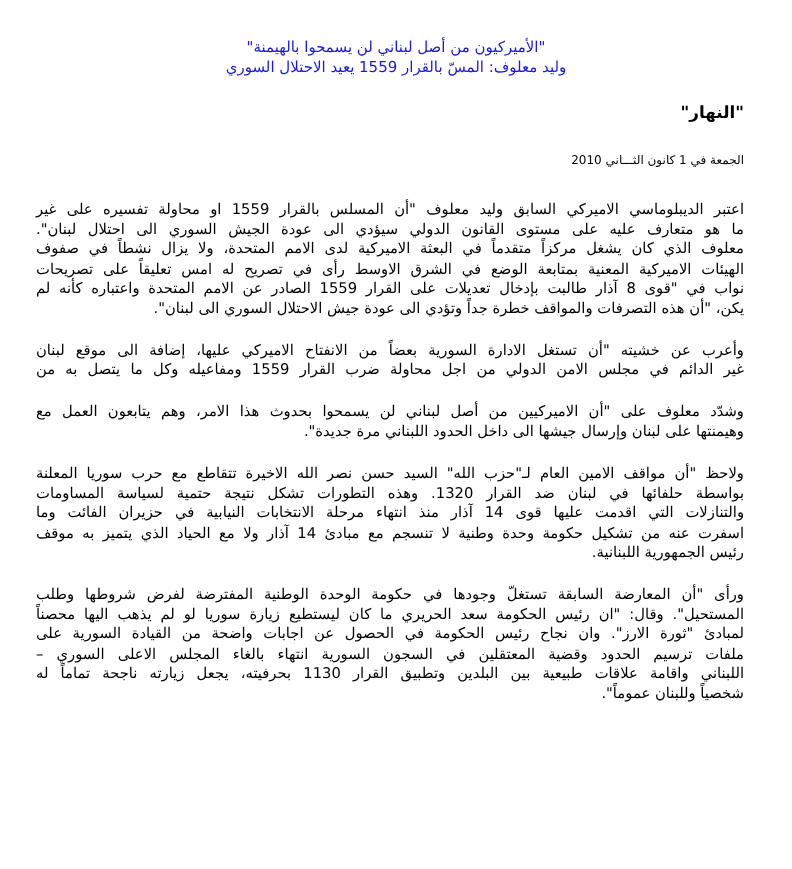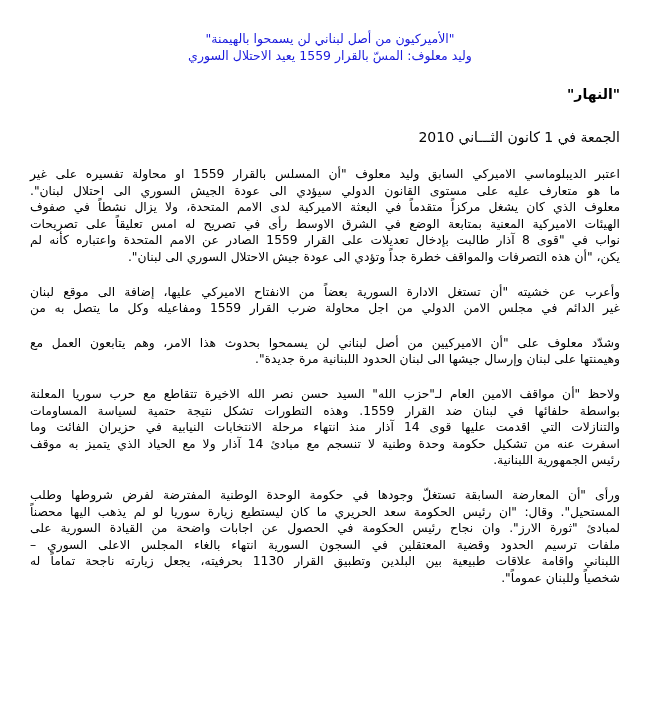--- a/index.html
+++ b/index.html
@@ -36,21 +36,21 @@
       top: 86px;
       right: 40px;
       font-size: 14px;
       font-weight: bold;
       white-space: nowrap;
     }
     .dateline {
       position: absolute;
       top: 129px;
       right: 40px;
-      font-size: 14px;
+      font-size: 10px;
       white-space: nowrap;
     }
     .body {
       position: absolute;
       top: 166px;
       right: 40px;
       width: 590px;
       font-size: 12.3px;
       line-height: 16.6px;
     }
@@ -90,26 +90,26 @@
       <span class="ln last">يكن، "أن هذه التصرفات والمواقف خطرة جداً وتؤدي الى عودة جيش الاحتلال السوري الى لبنان".</span>
     </div>
 
     <div class="para">
       <span class="ln">وأعرب عن خشيته "أن تستغل الادارة السورية بعضاً من الانفتاح الاميركي عليها، إضافة الى موقع لبنان</span>
       <span class="ln">غير الدائم في مجلس الامن الدولي من اجل محاولة ضرب القرار 1559 ومفاعيله وكل ما يتصل به من</span>
     </div>
 
     <div class="para">
       <span class="ln">وشدّد معلوف على "أن الاميركيين من أصل لبناني لن يسمحوا بحدوث هذا الامر، وهم يتابعون العمل مع</span>
-      <span class="ln last">وهيمنتها على لبنان وإرسال جيشها الى لبنان الحدود اللبنانية مرة جديدة".</span>
+      <span class="ln last">وهيمنتها على لبنان وإرسال جيشها الى داخل الحدود اللبناني مرة جديدة".</span>
     </div>
 
     <div class="para">
       <span class="ln">ولاحظ "أن مواقف الامين العام لـ"حزب الله" السيد حسن نصر الله الاخيرة تتقاطع مع حرب سوريا المعلنة</span>
-      <span class="ln">بواسطة حلفائها في لبنان ضد القرار 1559. وهذه التطورات تشكل نتيجة حتمية لسياسة المساومات</span>
+      <span class="ln">بواسطة حلفائها في لبنان ضد القرار 1320. وهذه التطورات تشكل نتيجة حتمية لسياسة المساومات</span>
       <span class="ln">والتنازلات التي اقدمت عليها قوى 14 آذار منذ انتهاء مرحلة الانتخابات النيابية في حزيران الفائت وما</span>
       <span class="ln">اسفرت عنه من تشكيل حكومة وحدة وطنية لا تنسجم مع مبادئ 14 آذار ولا مع الحياد الذي يتميز به موقف</span>
       <span class="ln last">رئيس الجمهورية اللبنانية.</span>
     </div>
 
     <div class="para">
       <span class="ln">ورأى "أن المعارضة السابقة تستغلّ وجودها في حكومة الوحدة الوطنية المفترضة لفرض شروطها وطلب</span>
       <span class="ln">المستحيل". وقال: "ان رئيس الحكومة سعد الحريري ما كان ليستطيع زيارة سوريا لو لم يذهب اليها محصناً</span>
       <span class="ln">لمبادئ "ثورة الارز". وان نجاح رئيس الحكومة في الحصول عن اجابات واضحة من القيادة السورية على</span>
       <span class="ln">ملفات ترسيم الحدود وقضية المعتقلين في السجون السورية انتهاء بالغاء المجلس الاعلى السوري –</span>

